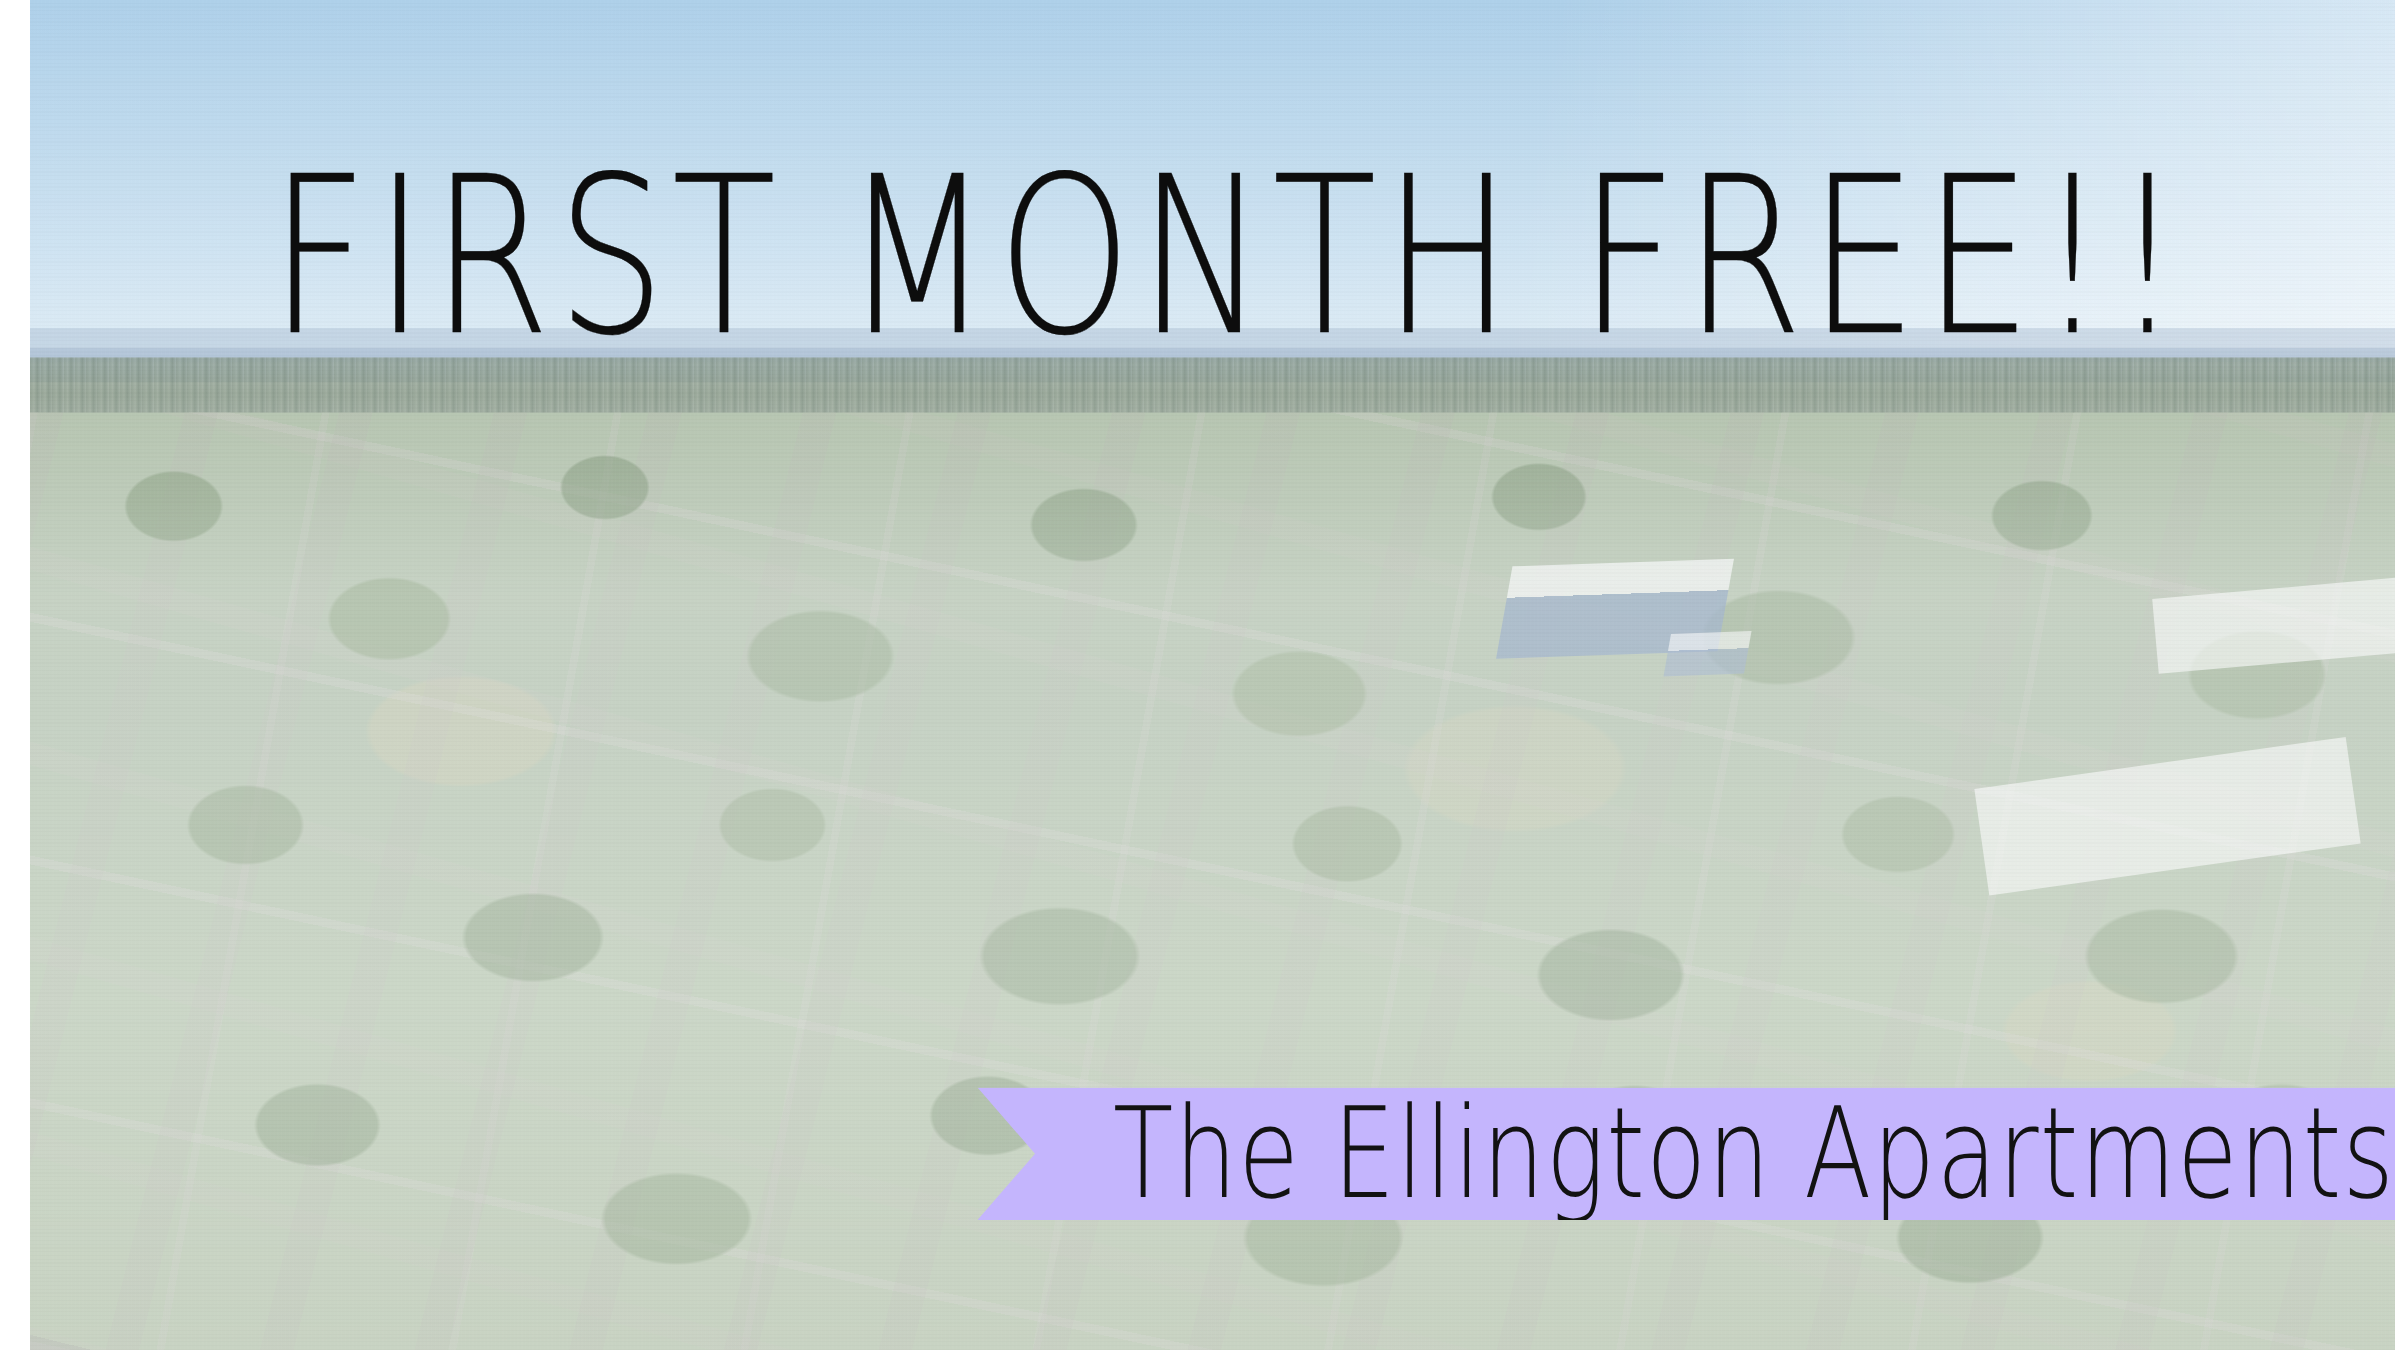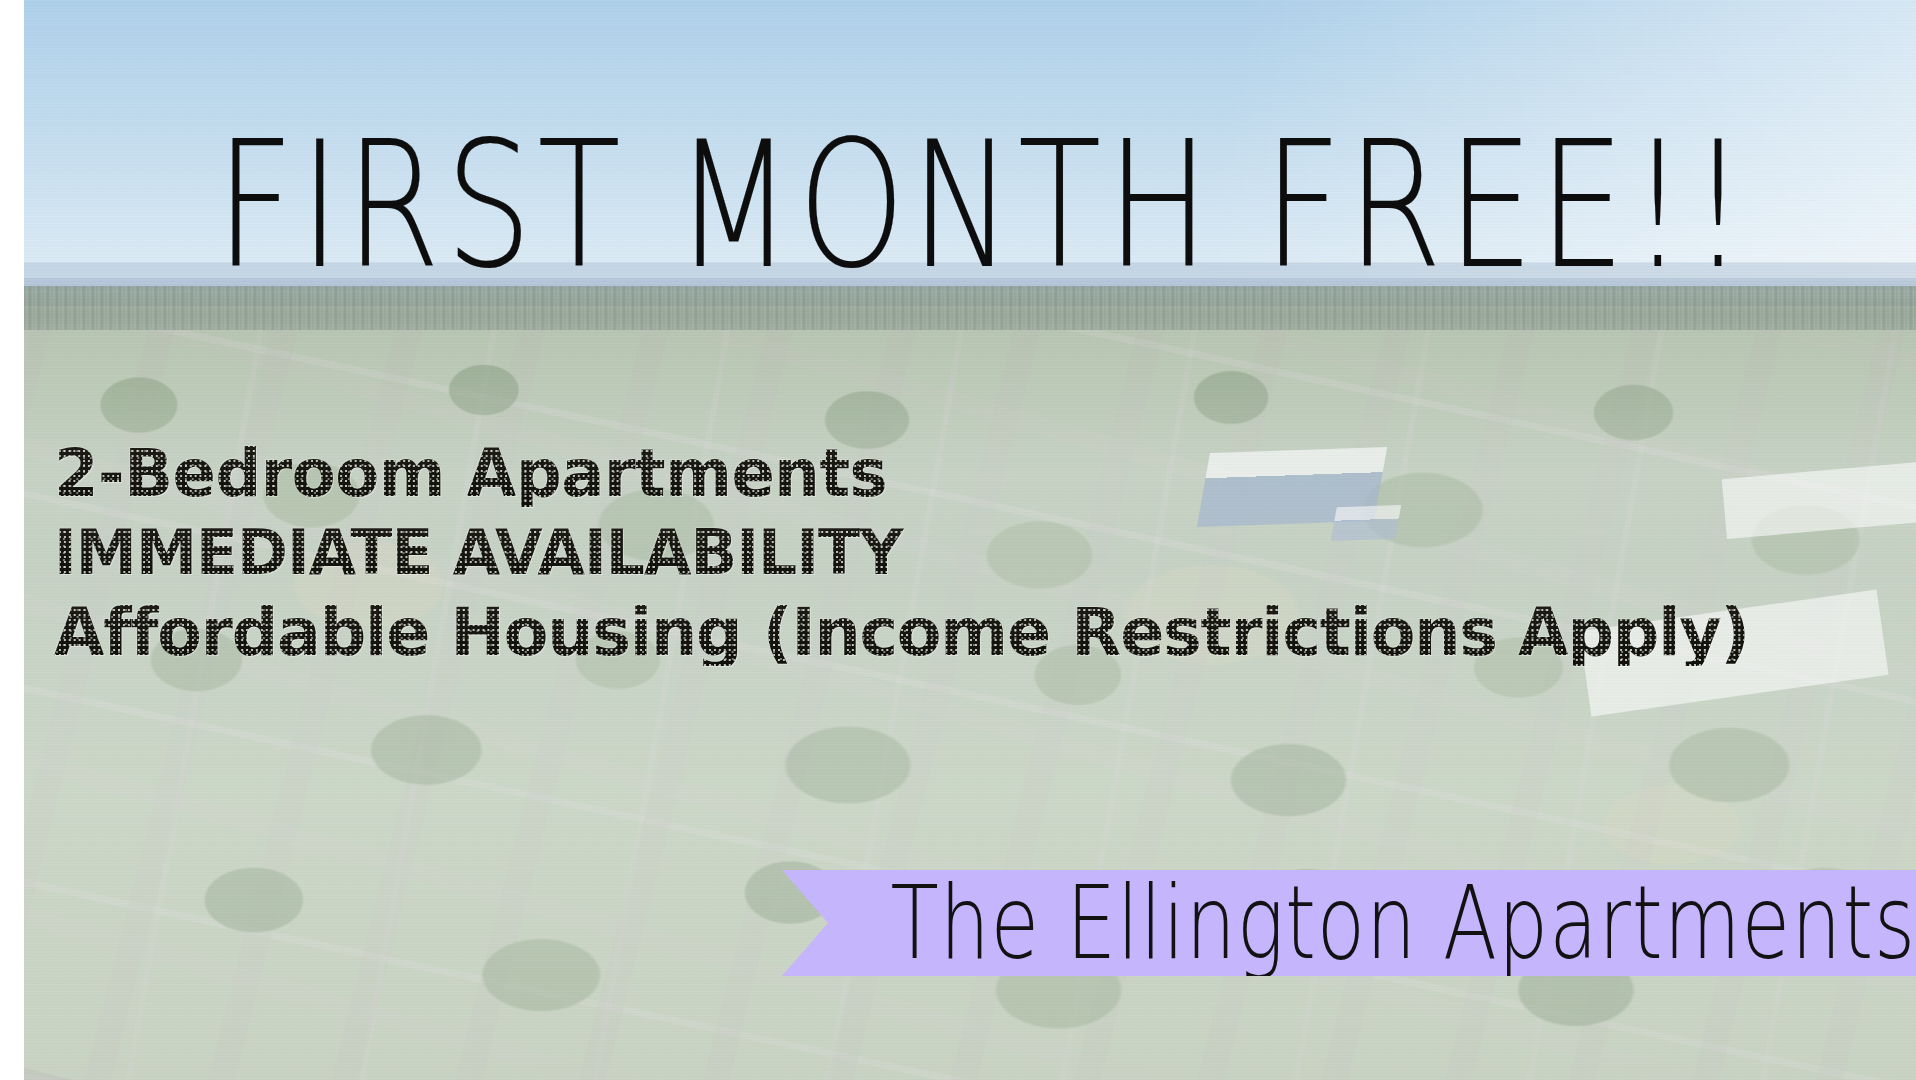--- a/index.html
+++ b/index.html
@@ -334,23 +334,18 @@
     <div class="blue-building"></div>
     <div class="blue-building small"></div>
     <div class="white-roof" style="left:1560px; top:610px; width:300px; height:86px;"></div>
     <div class="white-roof" style="left:1700px; top:470px; width:210px; height:60px; transform:rotate(-5deg);"></div>
     <div class="photo-wash"></div>
     <div class="photo-grain"></div>
   </div>
 
   <div class="headline">FIRST MONTH FREE!!</div>
 
-  <div class="body-block">
-    <div class="body-line l1">2-Bedroom Apartments</div>
-    <div class="body-line l2">IMMEDIATE AVAILABILITY</div>
-    <div class="body-line l3">Affordable Housing  (Income Restrictions Apply)</div>
-  </div>
 
   <div class="banner">
     <div class="banner-text">The Ellington Apartments</div>
   </div>
 
 </div>
 
 </body></html>

